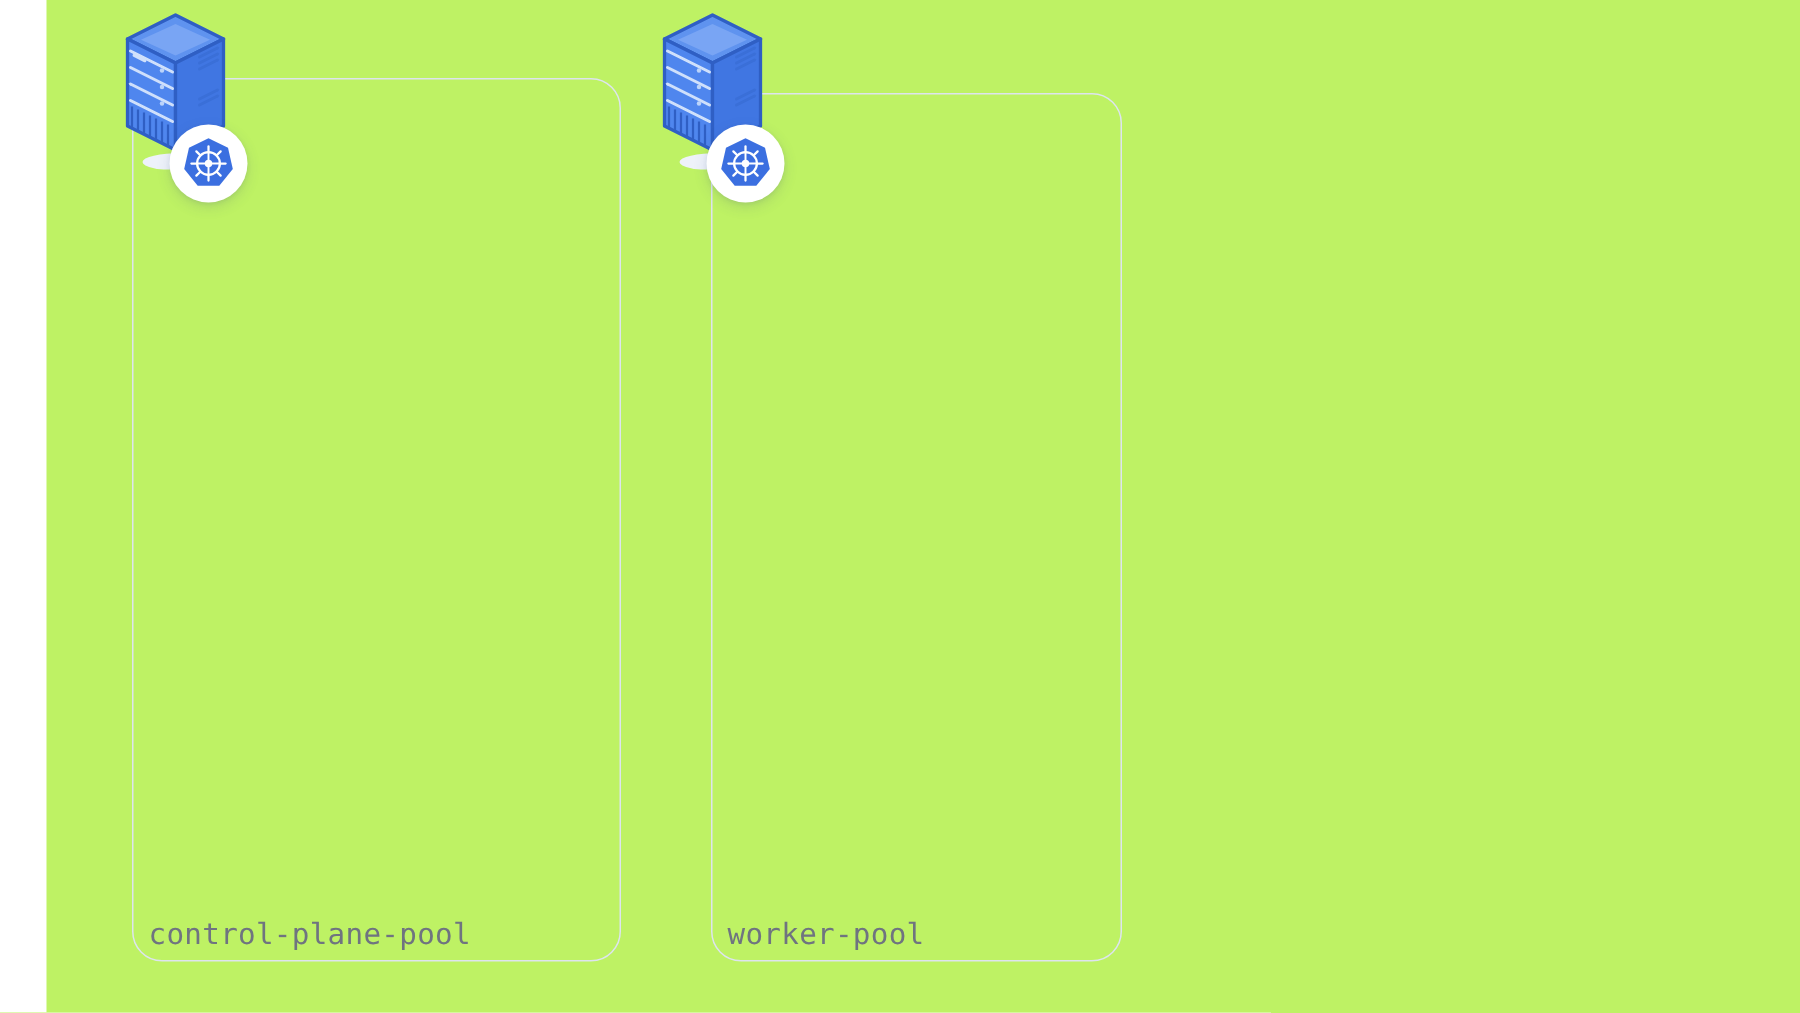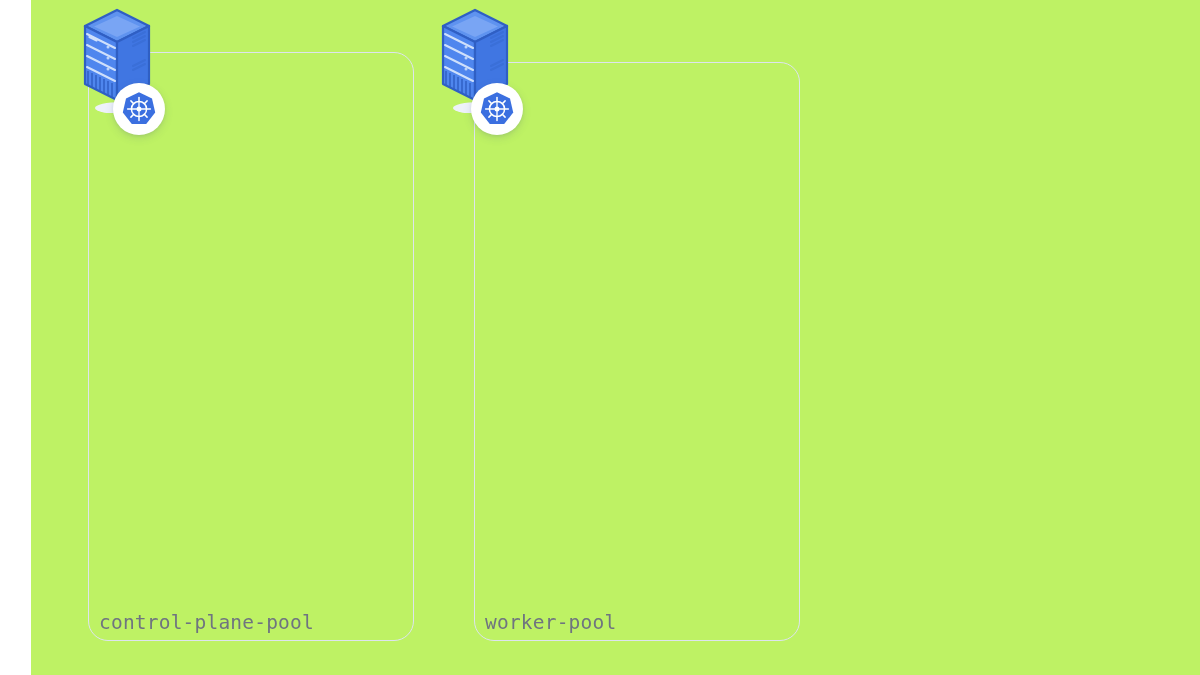--- a/index.html
+++ b/index.html
@@ -34,21 +34,21 @@
   .pool-card.control {
     left: 57px;
     top: 52px;
     width: 326px;
     height: 589px;
   }
 
   .pool-card.worker {
     left: 443px;
     top: 62px;
-    width: 326px;
+    width: 274px;
     height: 579px;
   }
 
   .pool-label {
     position: absolute;
     left: 10px;
     bottom: 6px;
     font-family: "DejaVu Sans Mono", "Liberation Mono", monospace;
     font-size: 19.5px;
     letter-spacing: 0.2px;

